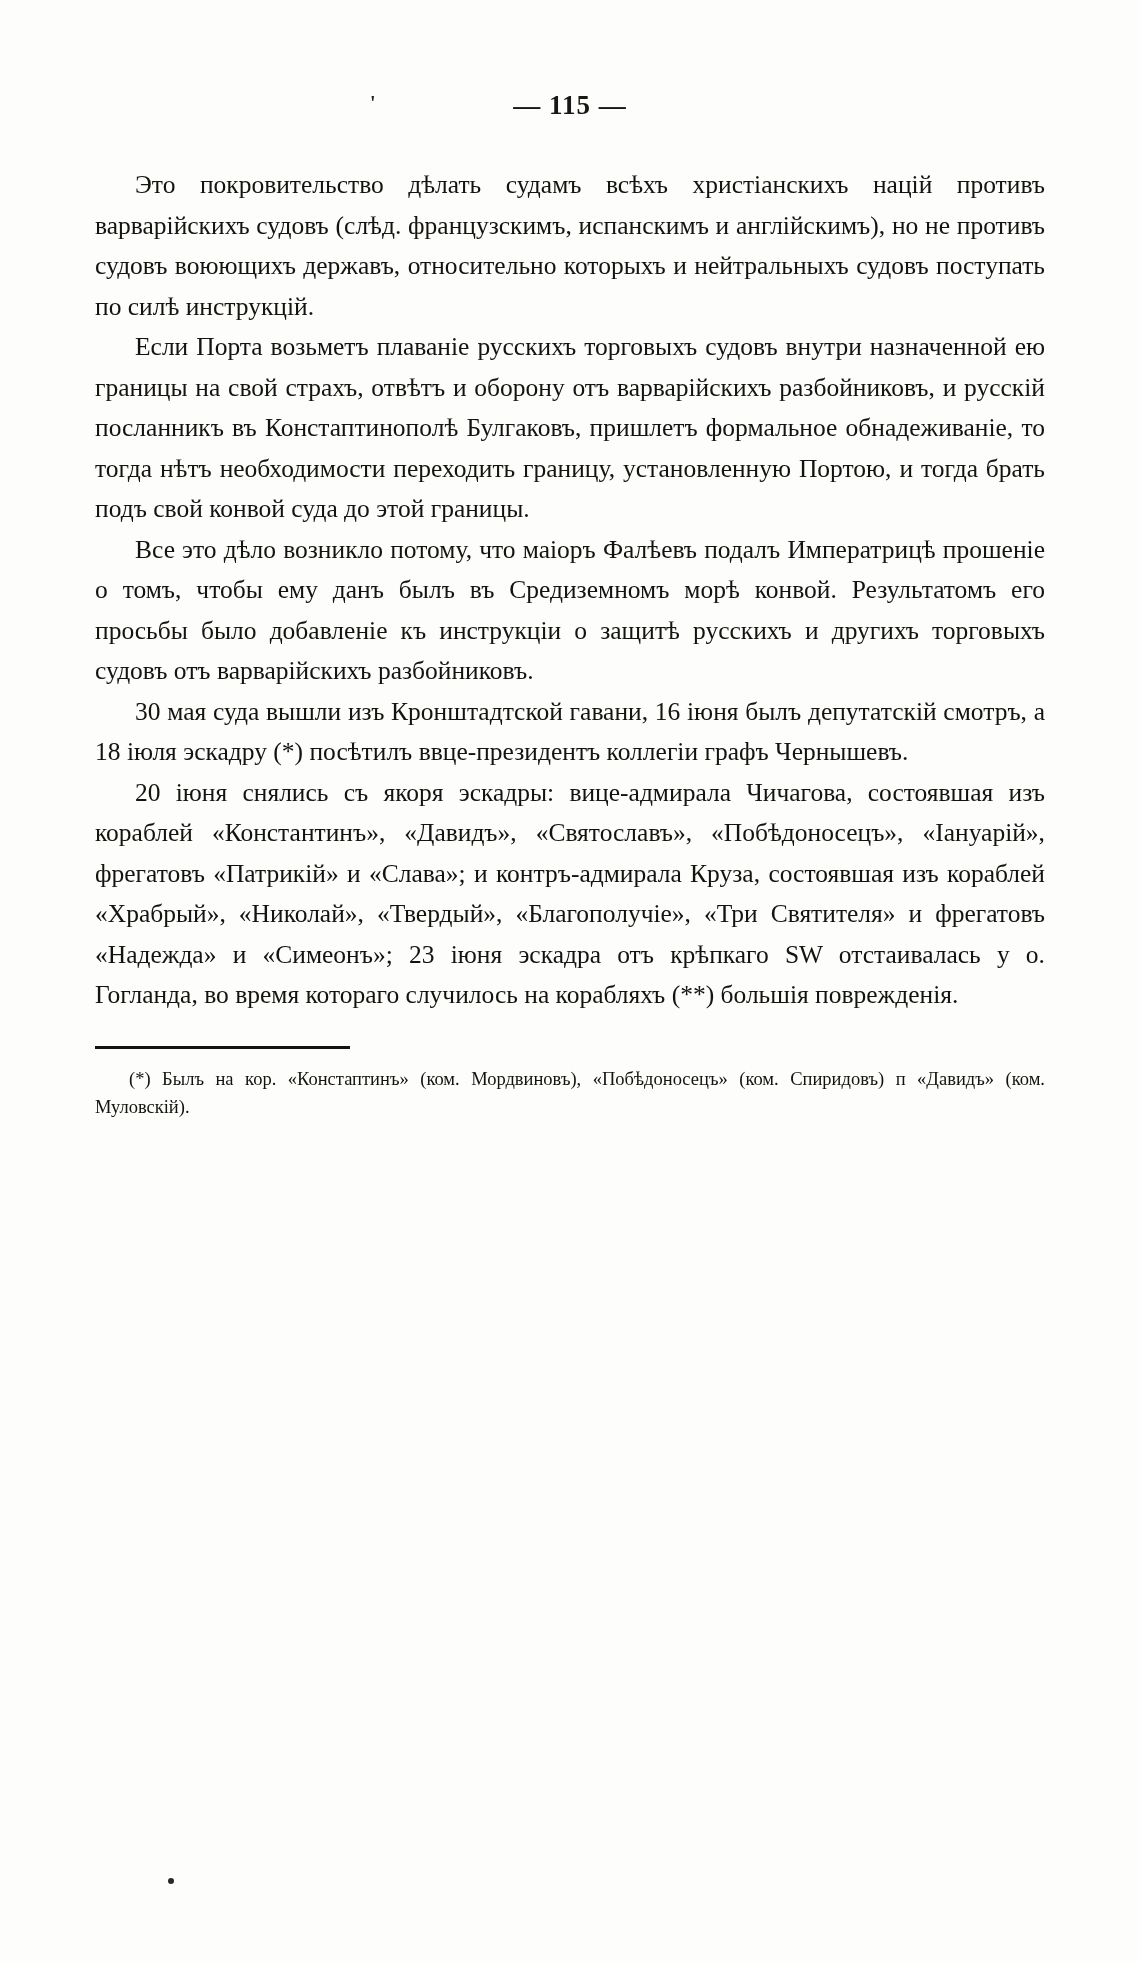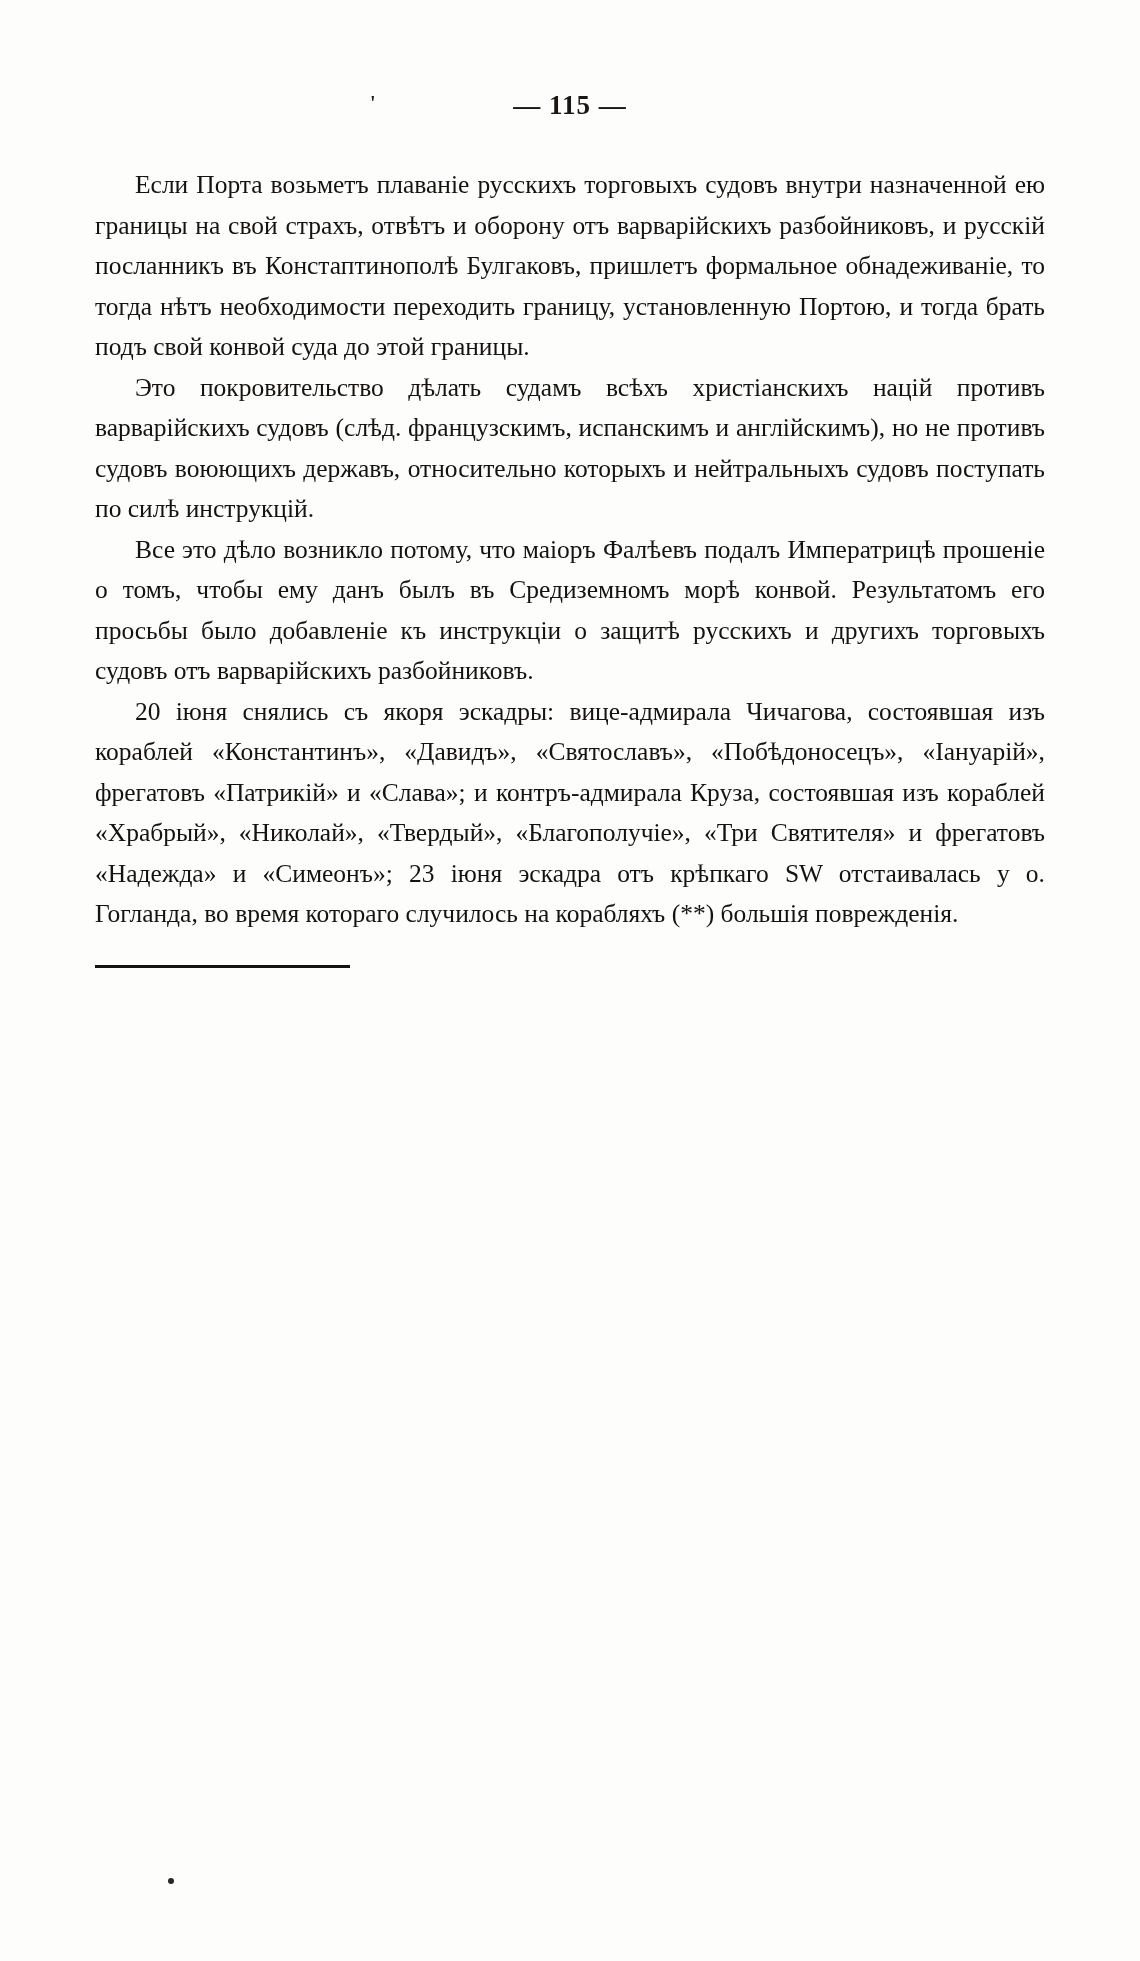--- a/index.html
+++ b/index.html
@@ -96,26 +96,28 @@
 
 <div class="page">
   <div class="page-inner">
 
     <div class="header">
       <span class="dot-left">'</span>
       <span>— 115 —</span>
     </div>
 
     <div class="body-text">
+      <p>Это покровительство дѣлать судамъ всѣхъ христіанскихъ націй противъ варварійскихъ судовъ (слѣд. французскимъ, испанскимъ и англійскимъ), но не противъ судовъ воюющихъ державъ, относительно которыхъ и нейтральныхъ судовъ поступать по силѣ инструкцій.</p>
       <p>Если Порта возьметъ плаваніе русскихъ торговыхъ судовъ внутри назначенной ею границы на свой страхъ, отвѣтъ и оборону отъ варварійскихъ разбойниковъ, и русскій посланникъ въ Констаптинополѣ Булгаковъ, пришлетъ формальное обнадеживаніе, то тогда нѣтъ необходимости переходить границу, установленную Портою, и тогда брать подъ свой конвой суда до этой границы.</p>
-      <p>Это покровительство дѣлать судамъ всѣхъ христіанскихъ націй противъ варварійскихъ судовъ (слѣд. французскимъ, испанскимъ и англійскимъ), но не противъ судовъ воюющихъ державъ, относительно которыхъ и нейтральныхъ судовъ поступать по силѣ инструкцій.</p>
       <p>Все это дѣло возникло потому, что маіоръ Фалѣевъ подалъ Императрицѣ прошеніе о томъ, чтобы ему данъ былъ въ Средиземномъ морѣ конвой. Результатомъ его просьбы было добавленіе къ инструкціи о защитѣ русскихъ и другихъ торговыхъ судовъ отъ варварійскихъ разбойниковъ.</p>
+      <p>30 мая суда вышли изъ Кронштадтской гавани, 16 іюня былъ депутатскій смотръ, а 18 іюля эскадру (*) посѣтилъ ввце-президентъ коллегіи графъ Чернышевъ.</p>
       <p>20 іюня снялись съ якоря эскадры: вице-адмирала Чичагова, состоявшая изъ кораблей «Константинъ», «Давидъ», «Святославъ», «Побѣдоносецъ», «Іануарій», фрегатовъ «Патрикій» и «Слава»; и контръ-адмирала Круза, состоявшая изъ кораблей «Храбрый», «Николай», «Твердый», «Благополучіе», «Три Святителя» и фрегатовъ «Надежда» и «Симеонъ»; 23 іюня эскадра отъ крѣпкаго SW отстаивалась у о. Гогланда, во время котораго случилось на корабляхъ (**) большія поврежденія.</p>
     </div>
 
     <div class="rule"></div>
 
     <div class="footnotes">
+      <p>(*) Былъ на кор. «Констаптинъ» (ком. Мордвиновъ), «Побѣдоносецъ» (ком. Спиридовъ) п «Давидъ» (ком. Муловскій).</p>
     </div>
 
   </div>
   <div class="bottom-dot"></div>
 </div>
 
 </body></html>

